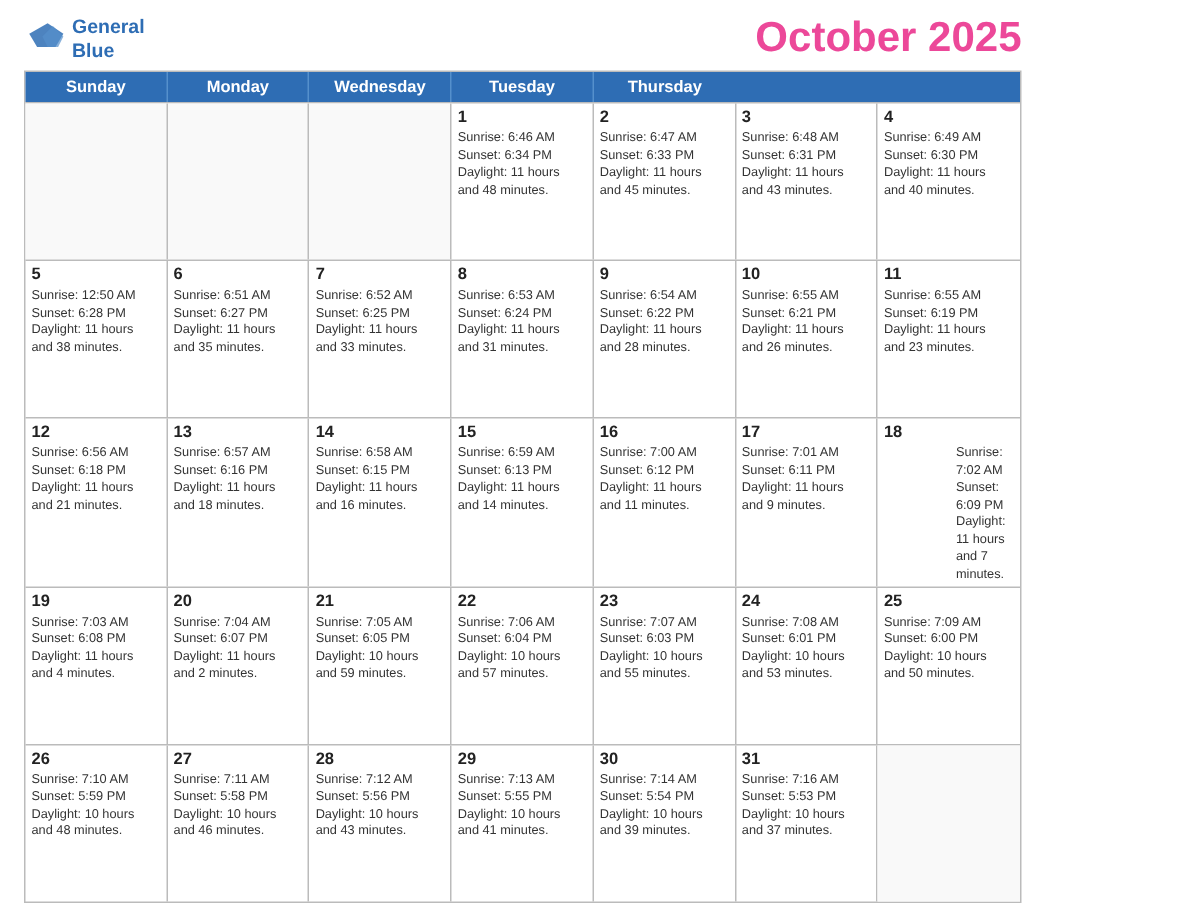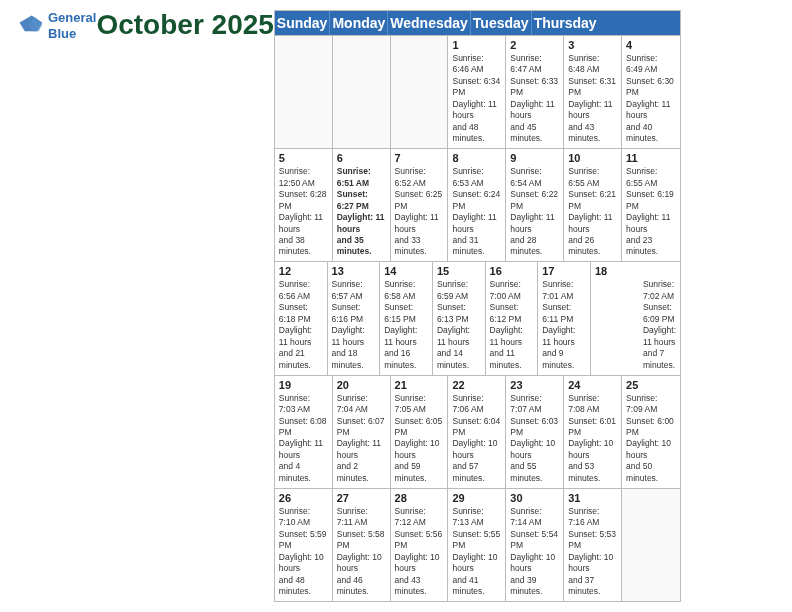--- a/index.html
+++ b/index.html
@@ -8,21 +8,21 @@
       background: #fff;
       width: 792px;
       height: 612px;
       overflow: hidden;
     }
     .page {
       width: 697px;
       height: 612px;
       padding: 10px 16px 10px 16px;
       display: flex;
-      flex-direction: row;
+      flex-direction: column;
     }
     .header {
       display: flex;
       justify-content: space-between;
       align-items: flex-start;
       margin-bottom: 6px;
     }
     .logo {
       display: flex;
       align-items: center;
@@ -40,43 +40,43 @@
     .logo-icon {
       width: 28px;
       height: 28px;
     }
     .title-block {
       text-align: right;
     }
     .month-title {
       font-size: 28px;
       font-weight: bold;
-      color: #14532d;
+      color: #ec4899;
       line-height: 1.1;
     }
     .location {
       font-size: 14px;
       color: #444;
     }
     .calendar {
       flex: 1;
       display: flex;
       flex-direction: column;
       border: 1px solid #bbb;
     }
     .cal-header-row {
       display: grid;
       grid-template-columns: repeat(7, 1fr);
       background: #2e6db4;
     }
     .cal-header-cell {
       color: #fff;
-      font-size: 14px;
+      font-size: 11px;
       font-weight: bold;
-      text-align: left;
+      text-align: center;
       padding: 4px 2px;
       border-right: 1px solid #5590cc;
     }
     .cal-header-cell:last-child { border-right: none; }
     .cal-body {
       flex: 1;
       display: flex;
       flex-direction: column;
     }
     .cal-week {
@@ -175,21 +175,21 @@
         <div class="cal-week">
           <div class="cal-cell">
             <div class="day-num">5</div>
             <div class="cell-text" style="white-space: pre-line;">Sunrise: 12:50 AM
 Sunset: 6:28 PM
 Daylight: 11 hours
 and 38 minutes.</div>
           </div>
           <div class="cal-cell">
             <div class="day-num">6</div>
-            <div class="cell-text" style="white-space: pre-line; font-weight: bold;">Sunrise: 6:51 AM
+            <div class="cell-text" style="white-space: pre-line;">Sunrise: 6:51 AM
 Sunset: 6:27 PM
 Daylight: 11 hours
 and 35 minutes.</div>
           </div>
           <div class="cal-cell">
             <div class="day-num">7</div>
             <div class="cell-text" style="white-space: pre-line;">Sunrise: 6:52 AM
 Sunset: 6:25 PM
 Daylight: 11 hours
 and 33 minutes.</div>

